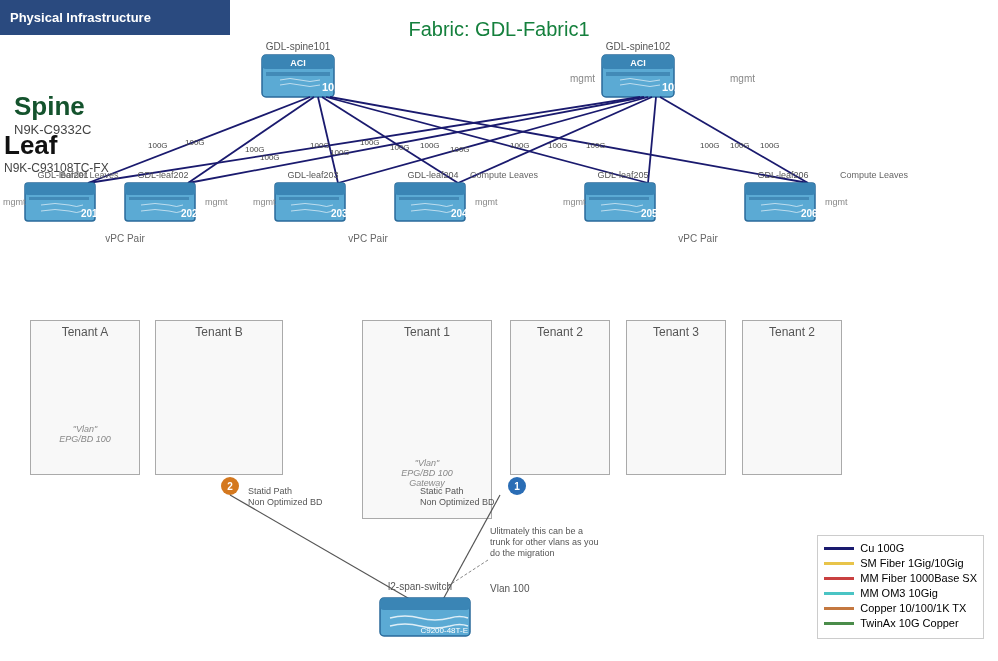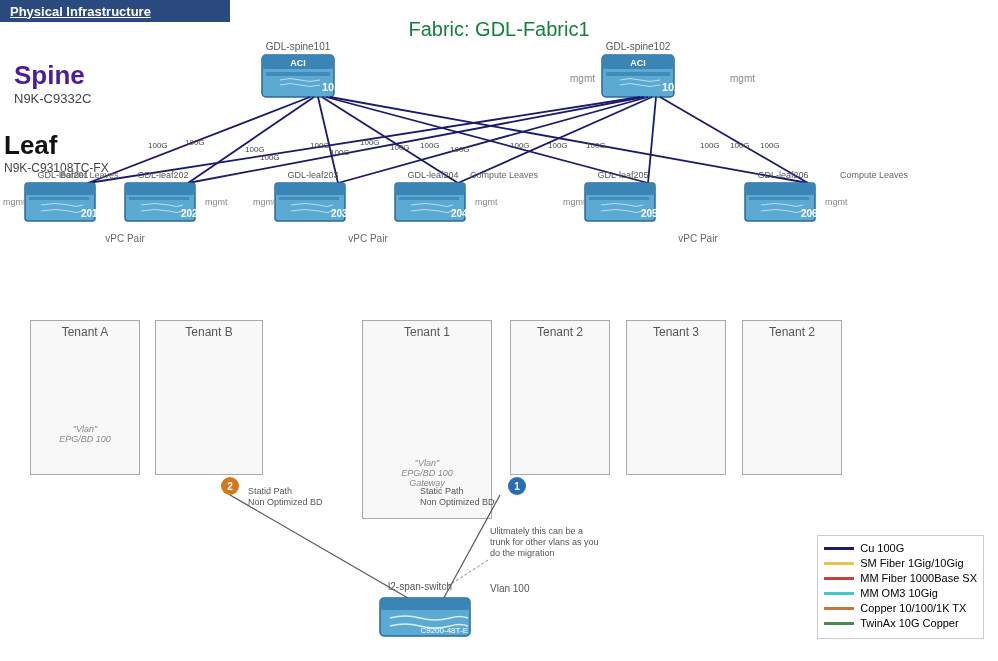--- a/index.html
+++ b/index.html
@@ -16,24 +16,23 @@
     #header-bar {
       background: #2a4a7f;
       color: white;
       font-size: 13px;
       font-weight: bold;
       padding: 4px 10px;
       display: inline-block;
       position: absolute;
       top: 0; left: 0;
       width: 230px;
-      height: 22px;
+      height: 35px;
       display: flex;
       align-items: center;
-      text-decoration: underline;
     }
 
     
     #fabric-title {
       position: absolute;
       top: 18px;
       left: 0; right: 0;
       text-align: center;
       font-size: 20px;
       font-weight: normal;
@@ -42,21 +41,22 @@
 
     
     #spine-label {
       position: absolute;
       top: 60px;
       left: 14px;
     }
     #spine-label .role {
       font-size: 26px;
       font-weight: bold;
-      color: #4c1d95;
+      color: #14532d;
+      margin-top: 31px;
     }
     #spine-label .model {
       font-size: 13px;
       color: #444;
     }
 
     #leaf-label {
       position: absolute;
       top: 130px;
       left: 4px;
@@ -283,21 +283,21 @@
 
 </svg>
 
 <div id="bottom-section">
 
   <div class="tenant-box" style="left:30px; top:10px; width:110px; height:155px;">
     <div class="tenant-label">Tenant A</div>
     <div style="position:absolute;bottom:30px;left:0;right:0;text-align:center;font-size:9px;color:#888;font-style:italic;">"Vlan"<br>EPG/BD 100</div>
   </div>
 
-  <div class="tenant-box" style="left:155px; top:10px; width:108px; height:155px;">
+  <div class="tenant-box" style="left:155px; top:10px; width:128px; height:155px;">
     <div class="tenant-label">Tenant B</div>
   </div>
 
   <div class="tenant-box" style="left:362px; top:10px; width:130px; height:199px;">
     <div class="tenant-label">Tenant 1</div>
     <div style="position:absolute;bottom:30px;left:0;right:0;text-align:center;font-size:9px;color:#888;font-style:italic;">"Vlan"<br>EPG/BD 100<br>Gateway</div>
   </div>
 
   <div class="tenant-box" style="left:510px; top:10px; width:100px; height:155px;">
     <div class="tenant-label">Tenant 2</div>

